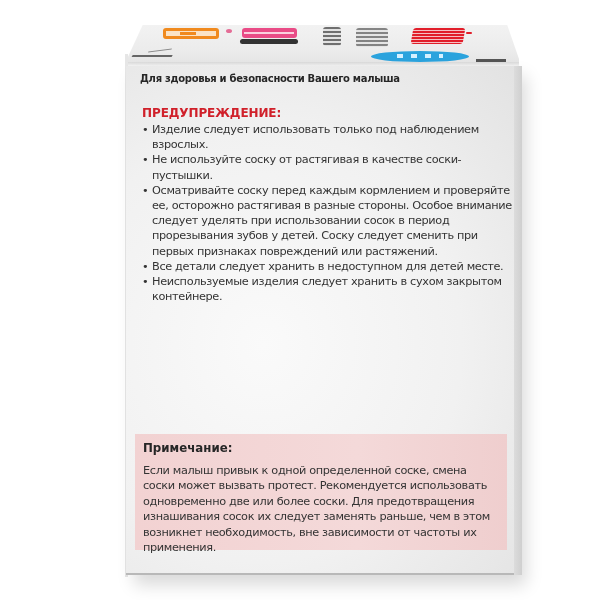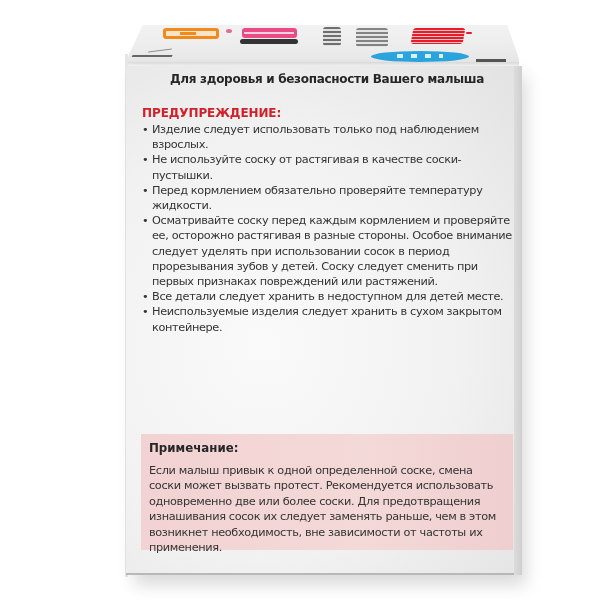--- a/index.html
+++ b/index.html
@@ -88,39 +88,39 @@
       background: #e6e6e6;
     }
     .box-right-side {
       position: absolute; left: 514px; top: 66px; width: 8px; height: 509px;
       background: linear-gradient(90deg, #dcdcdc, #cfcfcf);
     }
 
     .content { position: absolute; left: 142px; top: 70px; width: 372px; color: #2b2b2b; }
     .headline {
       font-family: "DejaVu Sans", sans-serif; font-weight: bold;
-      font-size: 12px; letter-spacing: -0.3px; color: #262626;
-      line-height: 18px; margin-left: -2px; text-align: center;
+      font-size: 10px; letter-spacing: -0.3px; color: #262626;
+      line-height: 18px; margin-left: -2px;
     }
     .warning-title {
       font-weight: bold; font-size: 12px; color: #d0202a;
       line-height: 17px; margin-top: 17px; letter-spacing: -0.1px;
     }
     ul.warnings { list-style: none; }
     ul.warnings li {
       position: relative; padding-left: 10px;
       font-size: 11.3px; line-height: 15.2px; color: #333;
       letter-spacing: -0.35px;
     }
     ul.warnings li::before {
       content: "•"; position: absolute; left: 0; top: 0; color: #333;
     }
 
     .note {
-      position: absolute; left: 141px; top: 434px; width: 372px; height: 116px;
+      position: absolute; left: 135px; top: 434px; width: 372px; height: 116px;
       background: linear-gradient(90deg, #f2d2d2 0%, #f4d9d9 60%, #efcece 100%);
       padding: 6px 6px 2px 8px;
     }
     .note-title {
       font-weight: bold; font-size: 11.8px; line-height: 17px; color: #262626;
     }
     .note-text {
       font-size: 11.3px; line-height: 15.4px; color: #333; letter-spacing: -0.35px;
       margin-top: 6px;
     }
@@ -148,21 +148,20 @@
   <div class="box-left-side"></div>
   <div class="box-front"></div>
   <div class="box-right-side"></div>
 
   <div class="content">
     <div class="headline">Для здоровья и безопасности Вашего малыша</div>
     <div class="warning-title">ПРЕДУПРЕЖДЕНИЕ:</div>
     <ul class="warnings">
       <li>Изделие следует использовать только под наблюдением взрослых.</li>
       <li>Не используйте соску от растягивая в качестве соски-пустышки.</li>
-      <li>Перед кормлением обязательно проверяйте температуру жидкости.</li>
       <li>Осматривайте соску перед каждым кормлением и проверяйте ее, осторожно растягивая в разные стороны. Особое внимание следует уделять при использовании сосок в период прорезывания зубов у детей. Соску следует сменить при первых признаках повреждений или растяжений.</li>
       <li>Все детали следует хранить в недоступном для детей месте.</li>
       <li>Неиспользуемые изделия следует хранить в сухом закрытом контейнере.</li>
     </ul>
   </div>
 
   <div class="note">
     <div class="note-title">Примечание:</div>
     <div class="note-text">Если малыш привык к одной определенной соске, смена соски может вызвать протест. Рекомендуется использовать одновременно две или более соски. Для предотвращения изнашивания сосок их следует заменять раньше, чем в этом возникнет необходимость, вне зависимости от частоты их применения.</div>
   </div>

